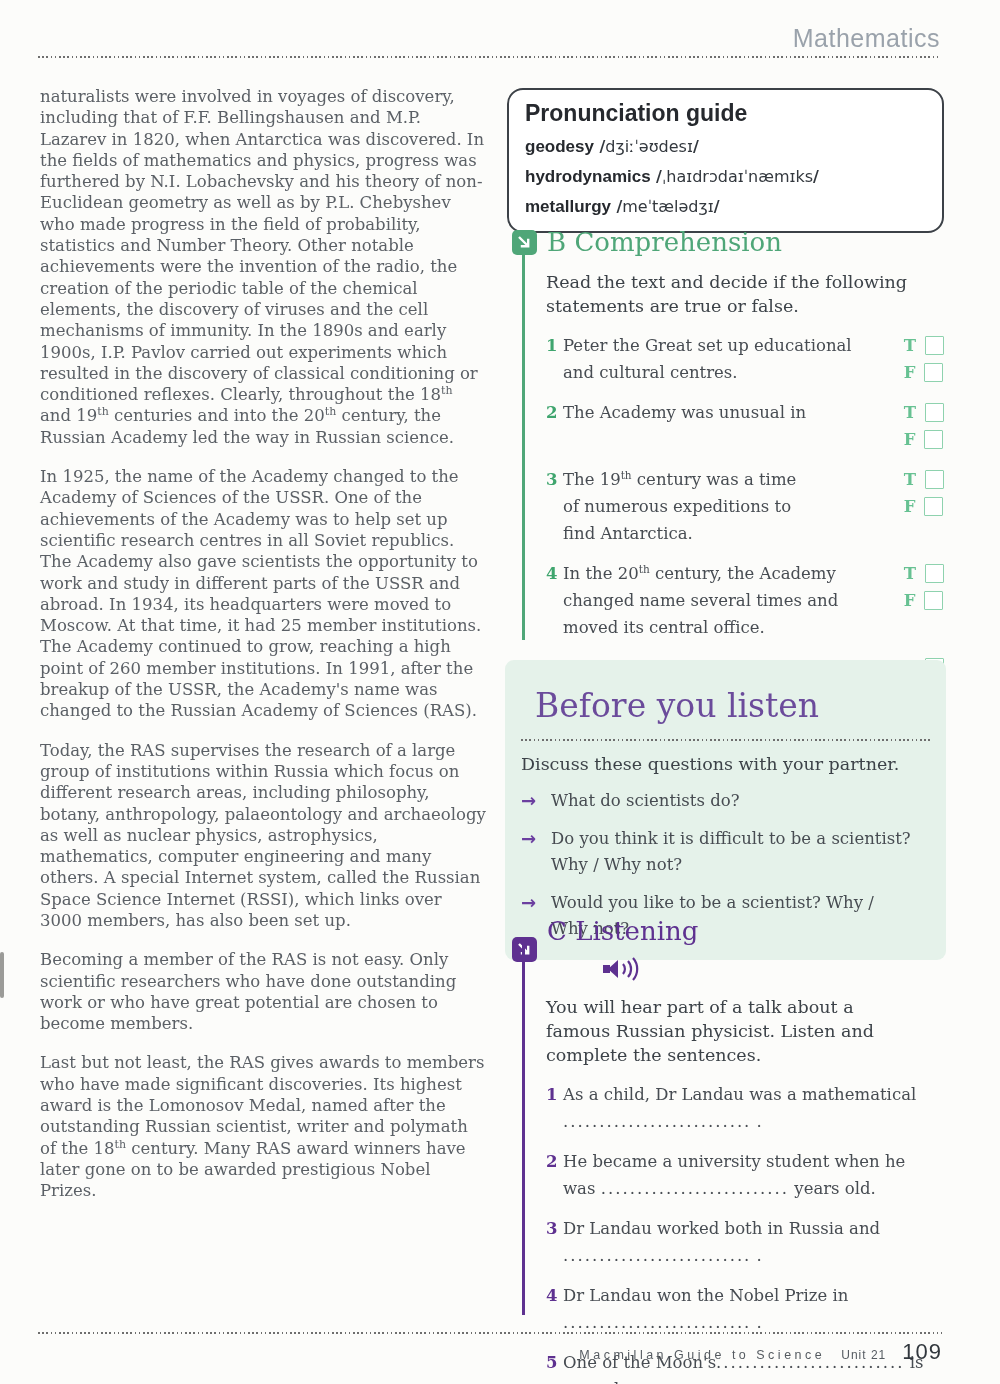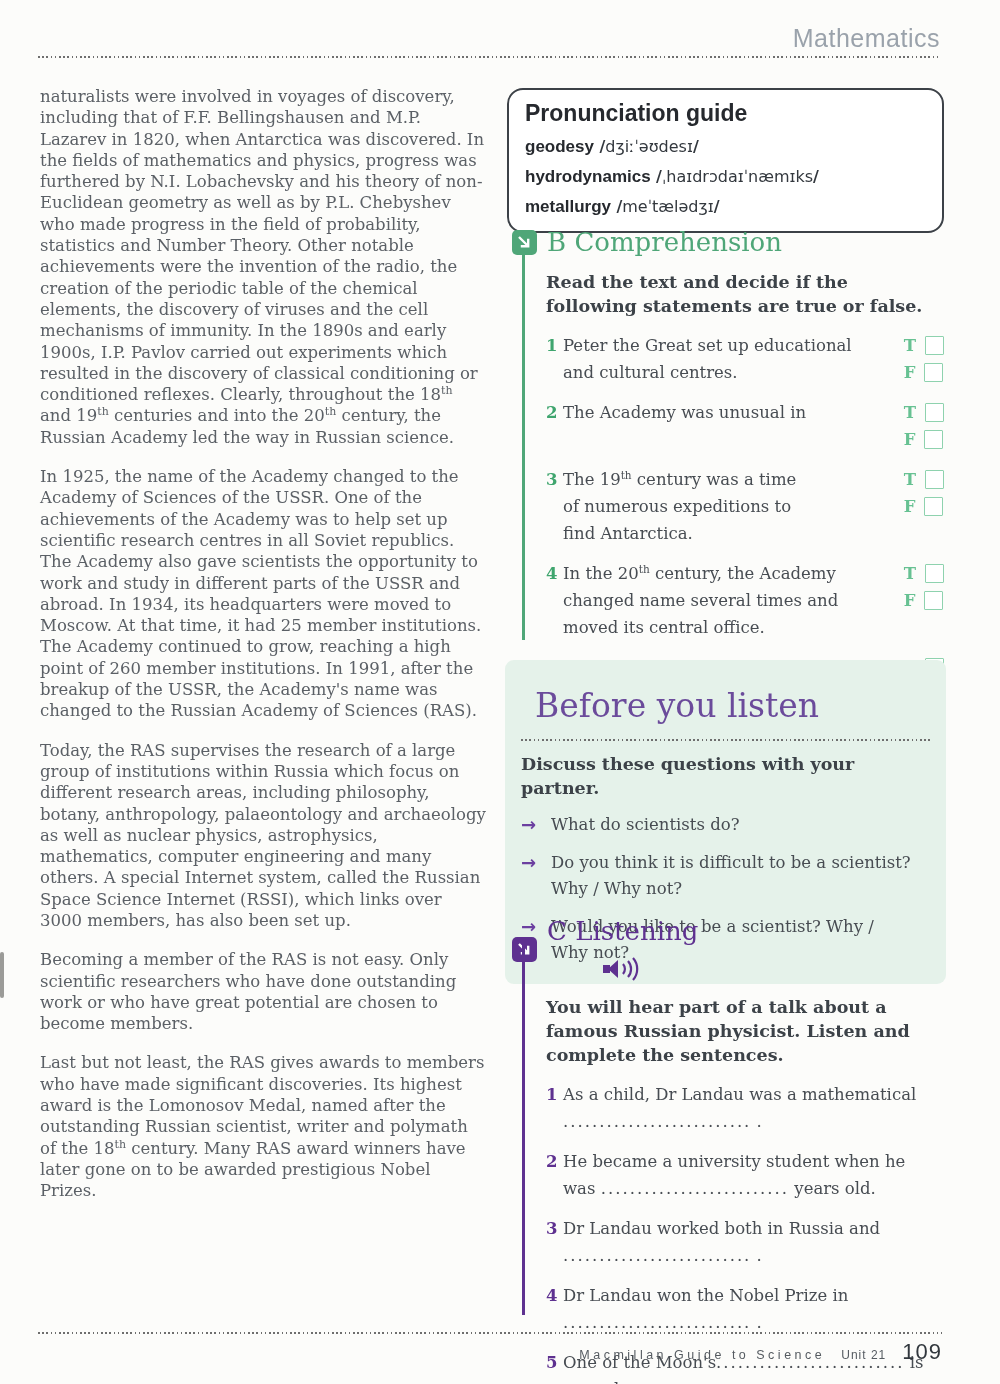--- a/index.html
+++ b/index.html
@@ -38,21 +38,21 @@
   .section{position:absolute;left:512px;width:432px;}
   .sec-head{display:flex;align-items:center;gap:10px;}
   .sec-icon{width:25px;height:25px;flex:0 0 auto;display:block;}
   .sec-title{margin:0;font-family:"DejaVu Serif",serif;font-weight:normal;font-size:26px;}
   .secB .sec-title{color:#4fa678;}
   .secC .sec-title{color:#5e3190;display:flex;align-items:center;gap:10px;flex-direction:column;}
   .vline{position:absolute;left:10px;top:27px;width:2.5px;}
   .secB .vline{background:#4fa678;height:386px;}
   .secC .vline{background:#5e3190;height:372px;}
   .sec-body{margin:13px 0 0 34px;width:398px;}
-  .instruction{margin:0 0 14px 0;font-weight:bold;font-size:17.5px;line-height:24px;color:#3c4248;}
+  .instruction{margin:0 0 14px 0;font-weight:normal;font-size:17.5px;line-height:24px;color:#3c4248;}
   .secC .instruction{width:368px;}
   
   .titem{display:flex;justify-content:space-between;margin-bottom:13px;}
   .titem-main{display:flex;max-width:348px;}
   .num{font-weight:bold;font-size:16.5px;width:17px;flex:0 0 auto;line-height:27px;}
   .secB .num{color:#3fa56e;}
   .secC .num{color:#5e3190;}
   .lines{font-size:16.5px;line-height:27px;color:#474c52;}
   .lines sup{font-size:10.5px;line-height:0;}
   .tf{flex:0 0 auto;}

